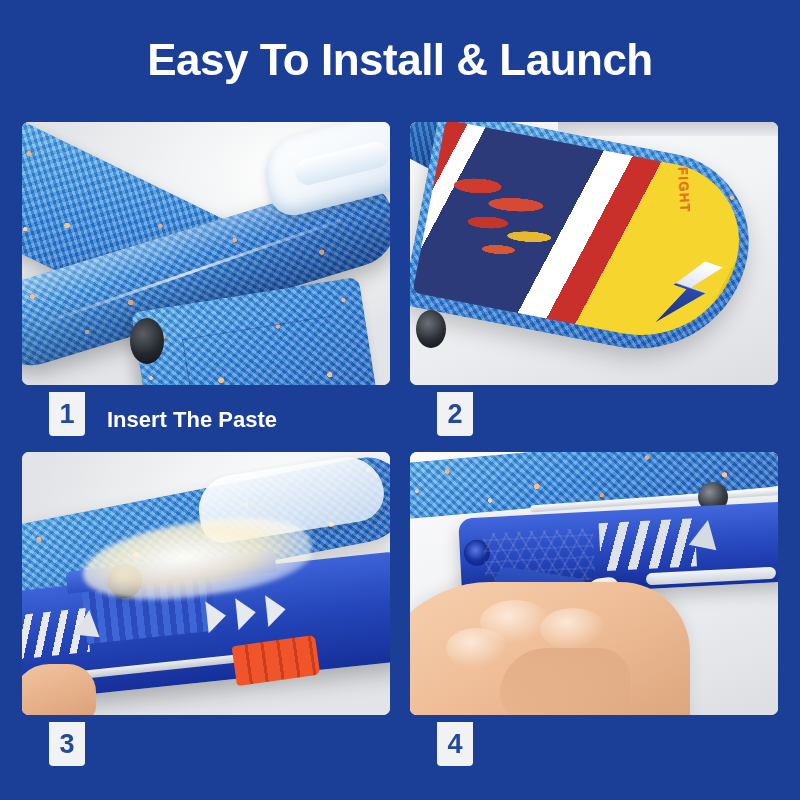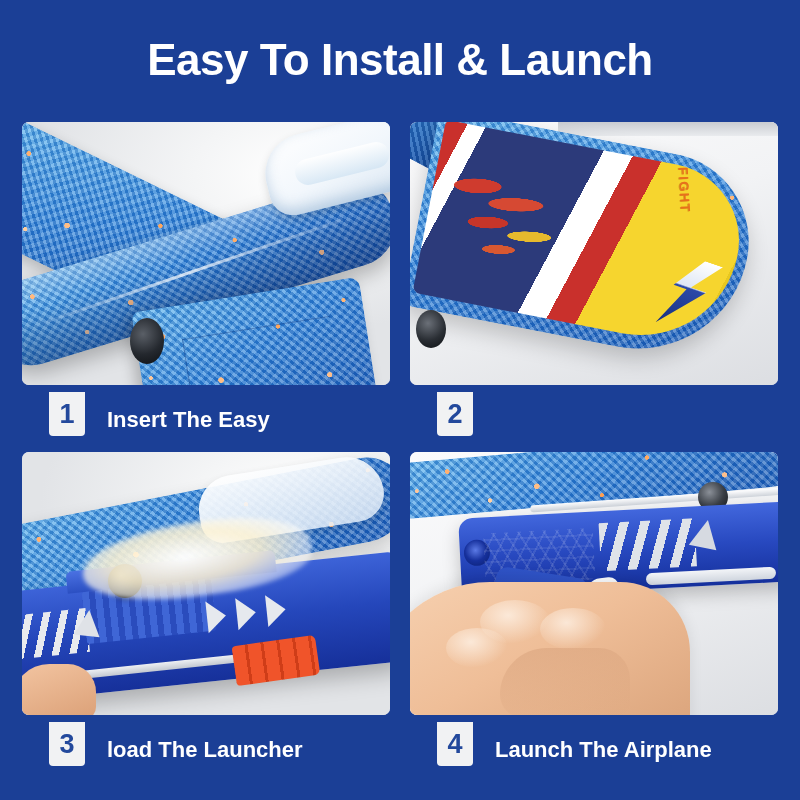--- a/index.html
+++ b/index.html
@@ -425,21 +425,21 @@
         <div class="p1-canopy-line"></div>
       </div>
       <div class="p1-tail foam">
         <div class="p1-tail-seam"></div>
         <div class="p1-tail-seam2"></div>
       </div>
       <div class="p1-wheel"></div>
     </div>
     <div class="caption">
       <div class="badge">1</div>
-      <div class="caption-text">Insert The Easy</div>
+      <div class="caption-text">Insert The Paste</div>
     </div>
   </div>
 
   <div class="cell c2">
     <div class="photo">
       <div class="bg-studio2"></div>
       <div class="p2-shelf"></div>
       <div class="p2-body foam-dark"></div>
       <div class="p2-wing foam">
         <div class="p2-decal">
@@ -470,21 +470,20 @@
         <div class="p3-chev c"></div>
         <div class="p3-slot"></div>
         <div class="p3-orange"></div>
       </div>
       <div class="p3-wheel"></div>
       <div class="p3-blur"></div>
       <div class="p3-finger"></div>
     </div>
     <div class="caption">
       <div class="badge">3</div>
-      <div class="caption-text">load The Launcher</div>
     </div>
   </div>
 
   <div class="cell c4">
     <div class="photo">
       <div class="bg-studio2"></div>
       <div class="p4-wing foam"></div>
       <div class="p4-rod"></div>
       <div class="p4-wheel"></div>
       <div class="p4-gun">
@@ -497,17 +496,16 @@
       <div class="p4-rail"></div>
       <div class="p4-trigger"></div>
       <div class="p4-hand"></div>
       <div class="p4-knuckle p4-k1"></div>
       <div class="p4-knuckle p4-k2"></div>
       <div class="p4-knuckle p4-k3"></div>
       <div class="p4-thumbline"></div>
     </div>
     <div class="caption">
       <div class="badge">4</div>
-      <div class="caption-text">Launch The Airplane</div>
     </div>
   </div>
 
 </div>
 
 </body></html>

